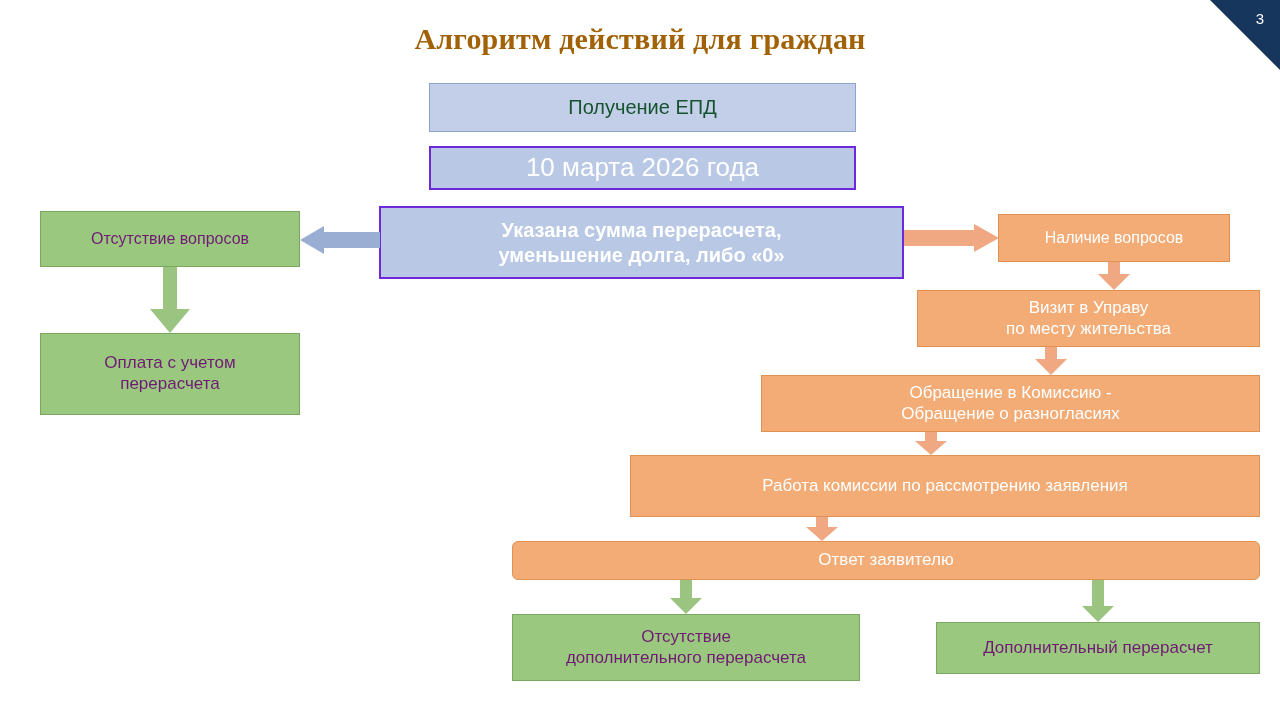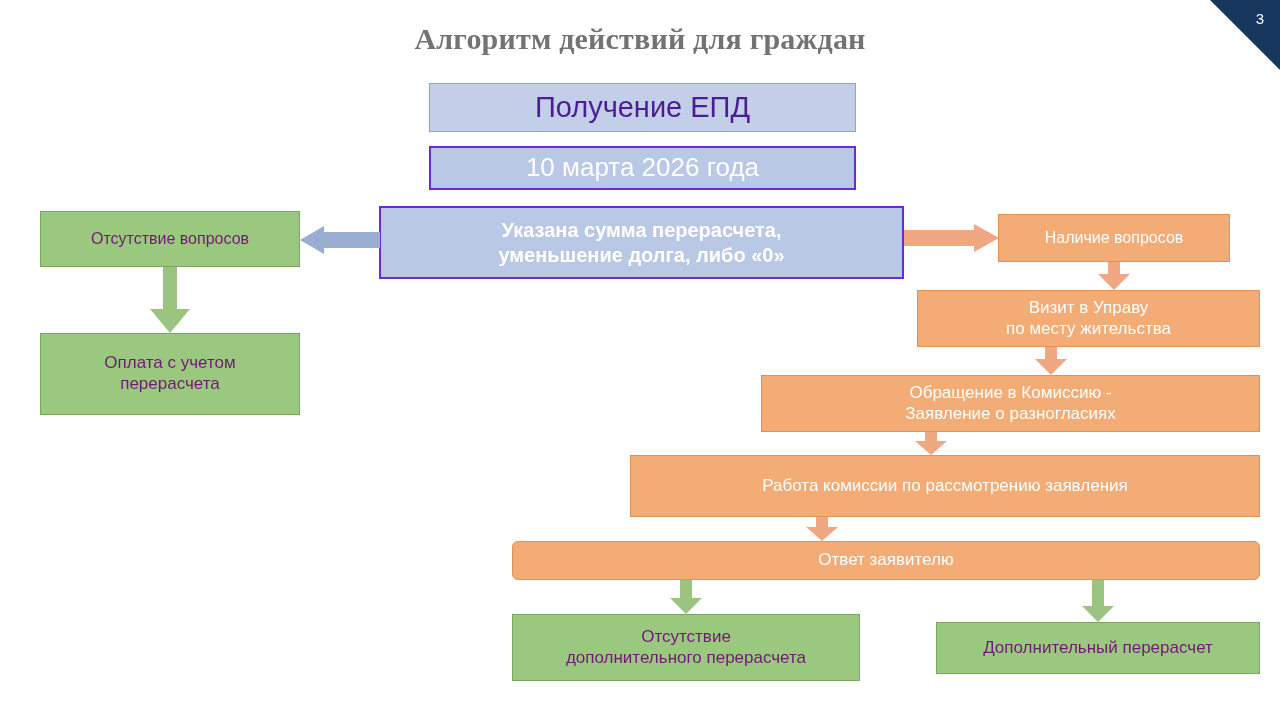--- a/index.html
+++ b/index.html
@@ -40,21 +40,21 @@
   }
   .slide-title {
     position: absolute;
     top: 22px;
     left: 0;
     width: 1280px;
     text-align: center;
     font-family: "Liberation Serif", serif;
     font-weight: bold;
     font-size: 30px;
-    color: #737373;
+    color: #a16207;
     letter-spacing: 0.2px;
   }
   .node {
     position: absolute;
     box-sizing: border-box;
     display: flex;
     align-items: center;
     justify-content: center;
     text-align: center;
     line-height: 1.22;
@@ -73,21 +73,21 @@
   .node-green {
     background: #9bc87f;
     border: 1px solid #7aa75f;
     color: #701a75;
   }
   .node-orange {
     background: #f3ac76;
     border: 1px solid #e09255;
     color: #ffffff;
   }
-  .n-epd { font-size: 29px; color: #4c1d95; }
+  .n-epd { font-size: 20px; color: #14532d; }
   .n-date { font-size: 26px; color: #ffffff; }
   .n-center { font-size: 20px; font-weight: bold; color: #ffffff; }
   .n-small { font-size: 16px; }
   .n-med { font-size: 17px; }
   .arrow { position: absolute; }
   .arrow svg { display: block; }
 </style>
 </head>
 <body>
 
@@ -128,21 +128,21 @@
     <span>Наличие вопросов</span>
   </div>
 
   <div class="node node-orange n-med" style="left:917px; top:290px; width:343px; height:57px; flex-direction:column;">
     <span>Визит в Управу</span>
     <span>по месту жительства</span>
   </div>
 
   <div class="node node-orange n-med" style="left:761px; top:375px; width:499px; height:57px; flex-direction:column;">
     <span>Обращение в Комиссию -</span>
-    <span>Заявление о разногласиях</span>
+    <span>Обращение о разногласиях</span>
   </div>
 
   <div class="node node-orange n-med" style="left:630px; top:455px; width:630px; height:62px;">
     <span>Работа комиссии по рассмотрению  заявления</span>
   </div>
 
   <div class="node node-orange n-med" style="left:512px; top:541px; width:748px; height:39px;border-radius:6px;">
     <span>Ответ заявителю</span>
   </div>
 

